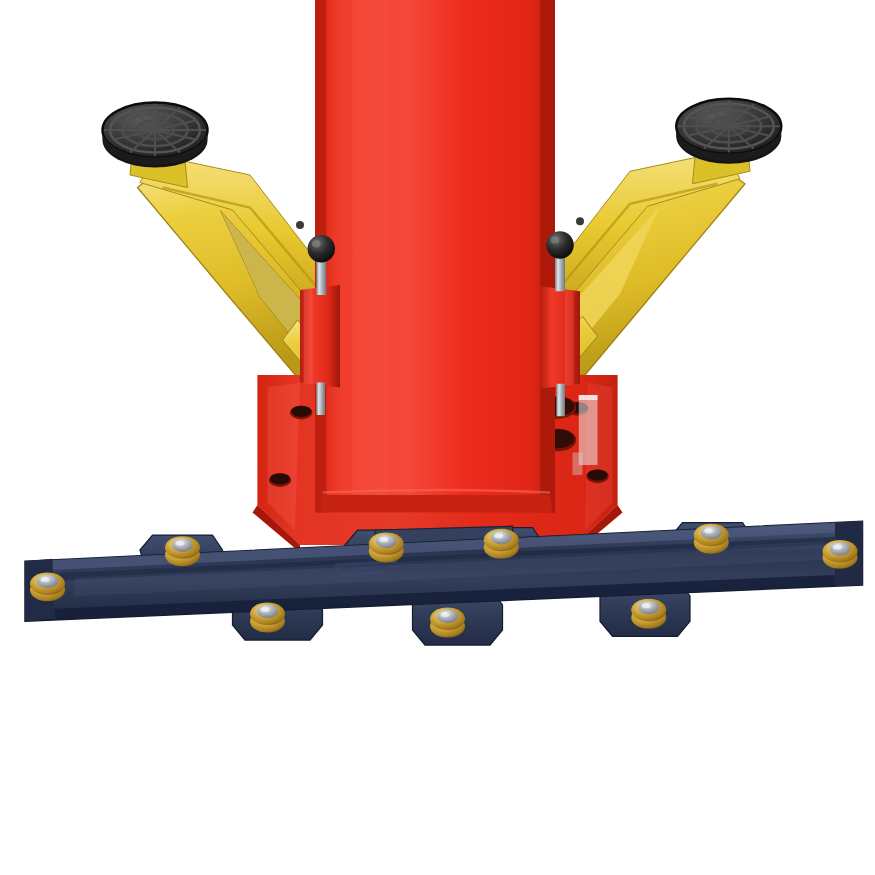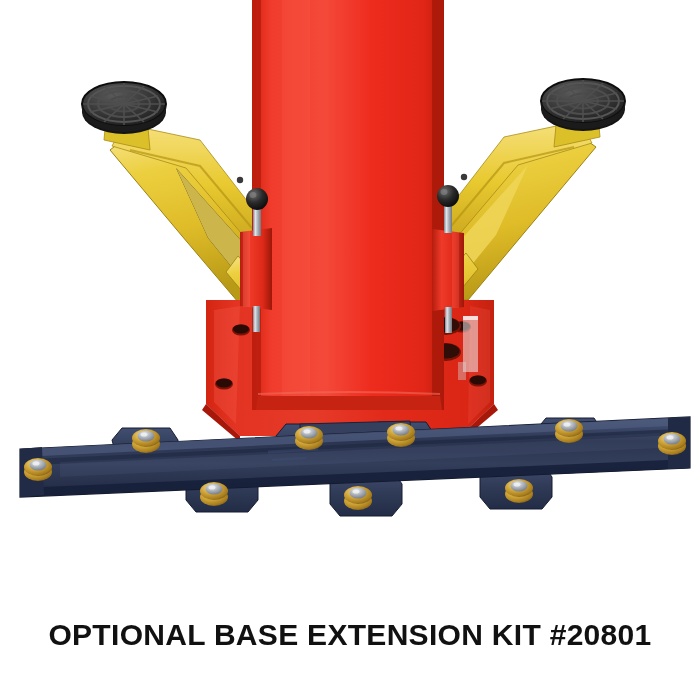--- a/index.html
+++ b/index.html
@@ -374,15 +374,14 @@
           <ellipse cx="519" cy="494" rx="14" ry="9" fill="url(#gBolt)"></ellipse>
           <ellipse cx="519" cy="488" rx="14" ry="9" fill="url(#gBolt)"></ellipse>
           <ellipse cx="519" cy="486" rx="8.5" ry="5.5" fill="url(#gBoltHead)"></ellipse>
           <ellipse cx="517" cy="484.5" rx="3.5" ry="2" fill="#f0f2f4" opacity="0.8"></ellipse>
         </g>
       </g>
 
     </svg>
   </div>
 
-  <div class="caption">OPTIONAL BASE EXTENSION KIT #20801</div>
 
 </div>
 
 </body></html>

